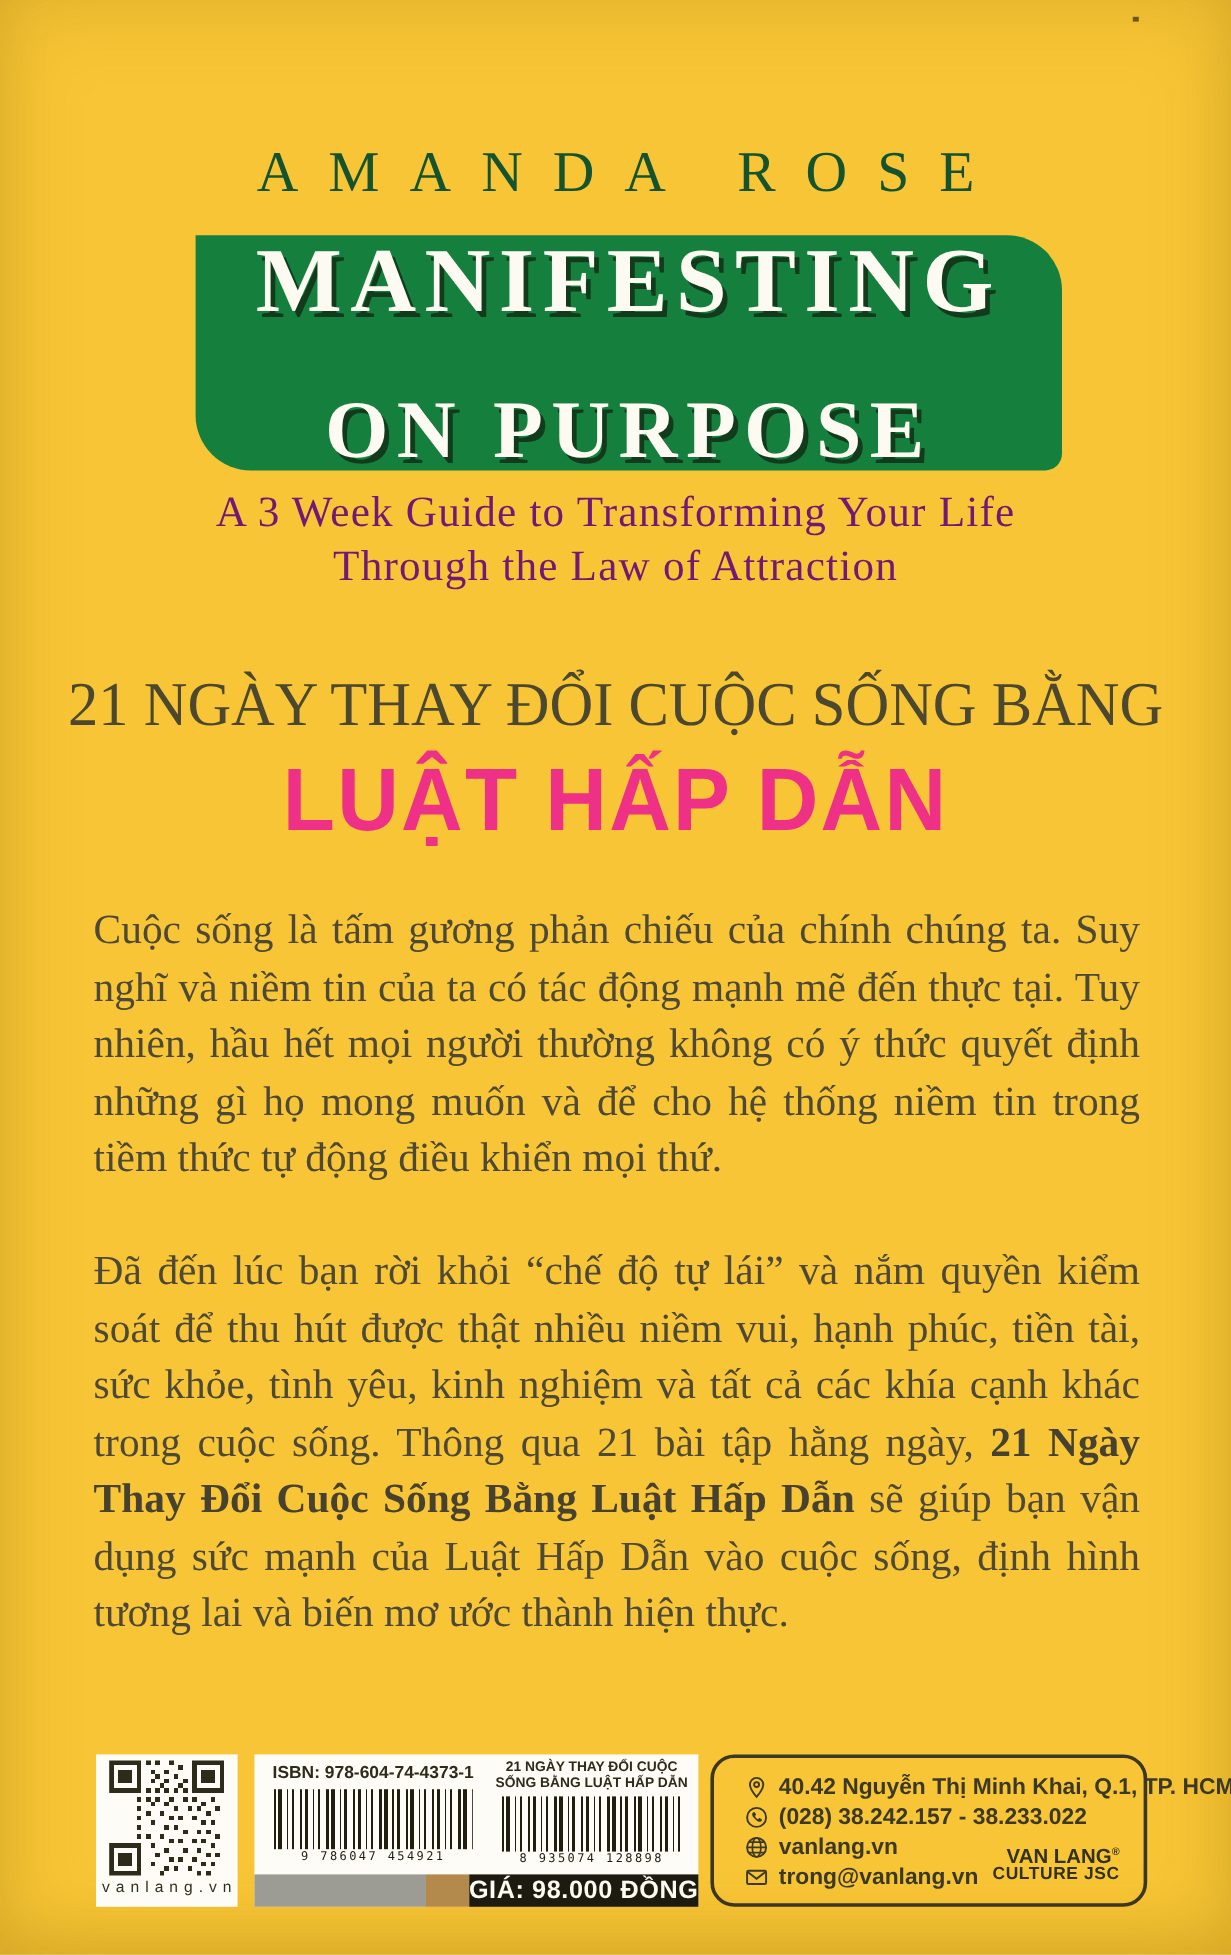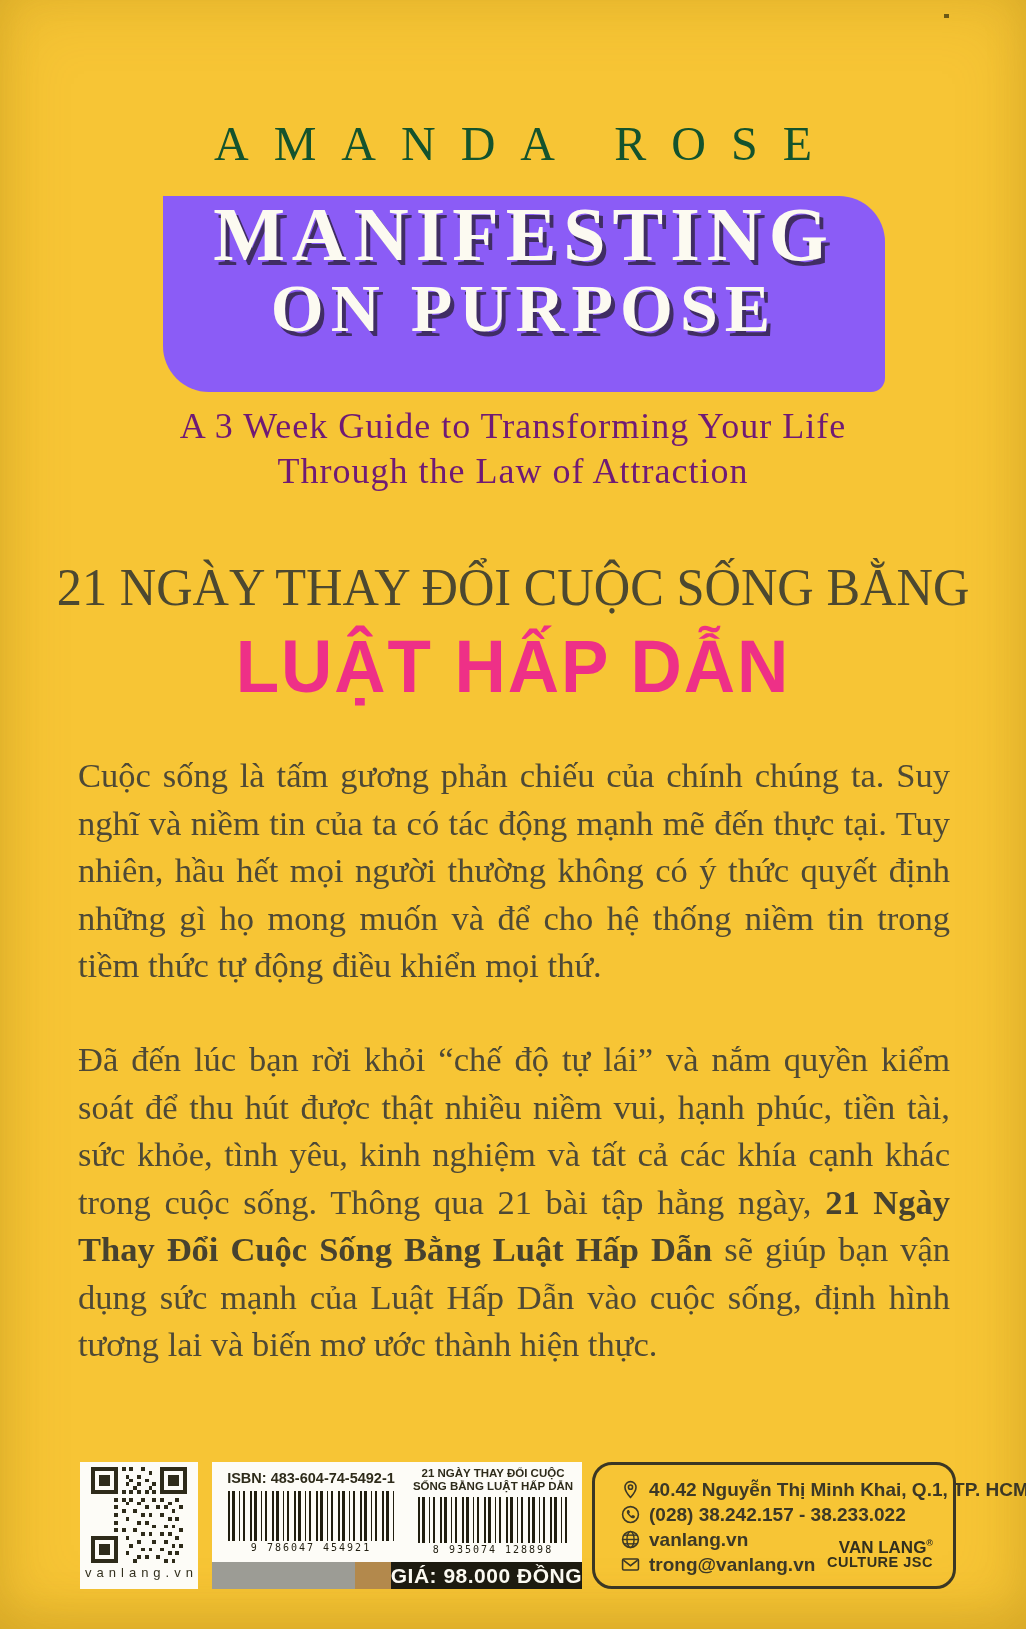--- a/index.html
+++ b/index.html
@@ -15,23 +15,23 @@
   
   .author{
     position:absolute;top:116px;left:0;right:0;
     text-align:center;
     font-size:48px;letter-spacing:25px;text-indent:25px;
     color:#14532d;font-weight:400;
   }
   
   .title-box{
     position:absolute;left:163px;top:196px;width:722px;height:196px;
-    background:#8b5cf6;
+    background:#15803d;
     border-radius:0 46px 14px 46px;
-    display:flex;flex-direction:column;align-items:center;justify-content:flex-start;
+    display:flex;flex-direction:column;align-items:center;justify-content:space-between;
     gap:2px;
   }
   .title-line{
     color:#FCFAF1;font-weight:700;
     font-family:"Liberation Serif","DejaVu Serif",serif;
     letter-spacing:7px;
     text-shadow:4px 5px 0 rgba(15,13,4,.6);
     white-space:nowrap;line-height:1;
   }
   .title-line.l1{font-size:76px;}
@@ -256,21 +256,21 @@
         <rect x="11" y="24" width="1" height="1"></rect>
           <rect x="19" y="24" width="1" height="1"></rect>
           <rect x="21" y="24" width="1" height="1"></rect>
       </g>
     </svg>
     <div class="qr-caption">vanlang.vn</div>
   </div>
 
   <div class="mid-panel panel">
     <div class="bc-col isbn">
-      <div class="bc-label">ISBN: 483-604-74-5492-1</div>
+      <div class="bc-label">ISBN: 978-604-74-4373-1</div>
       <div class="barcode"></div>
       <div class="bc-digits">9 786047 454921</div>
     </div>
     <div class="bc-col ean">
       <div class="bc-label">21 NGÀY THAY ĐỔI CUỘC SỐNG BẰNG LUẬT HẤP DẪN</div>
       <div class="barcode"></div>
       <div class="bc-digits">8 935074 128898</div>
     </div>
     <div class="strip-row">
       <div class="strip-gray"></div>

